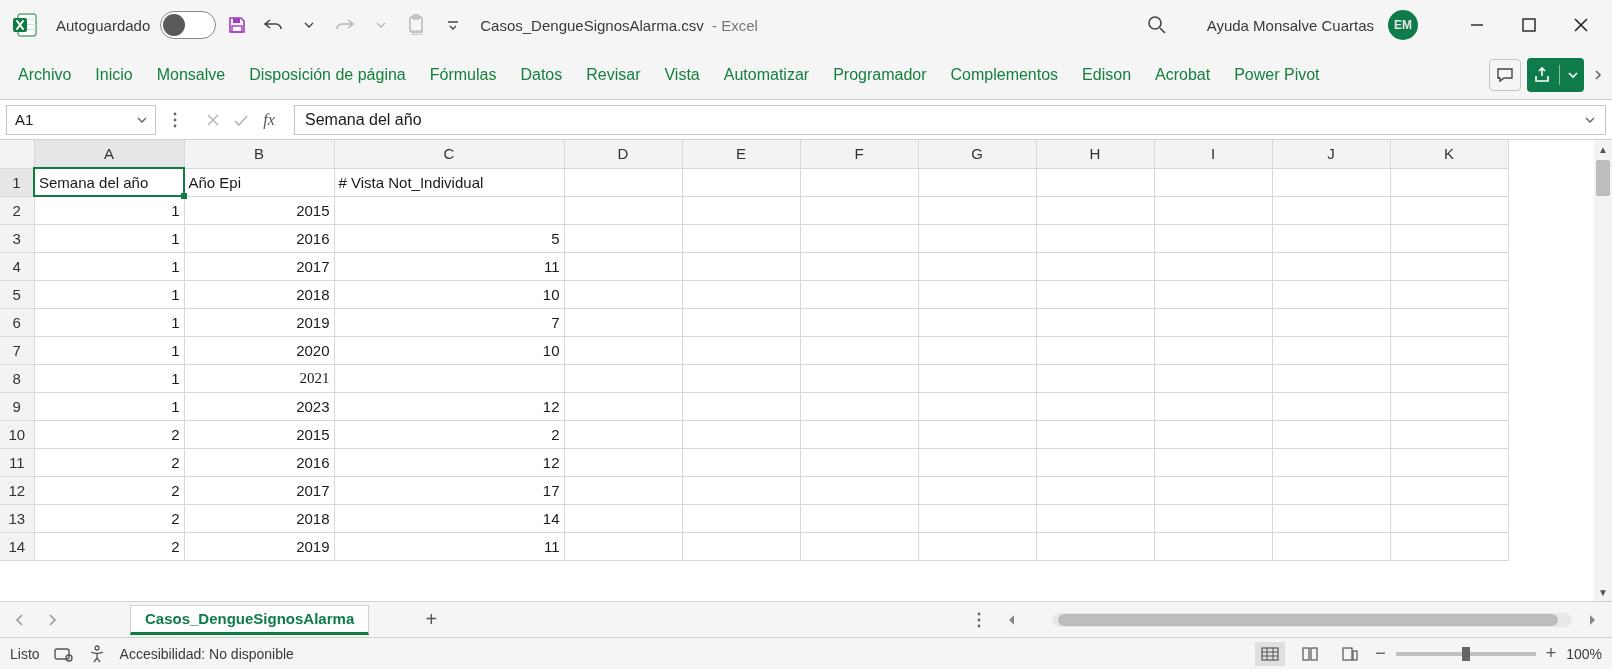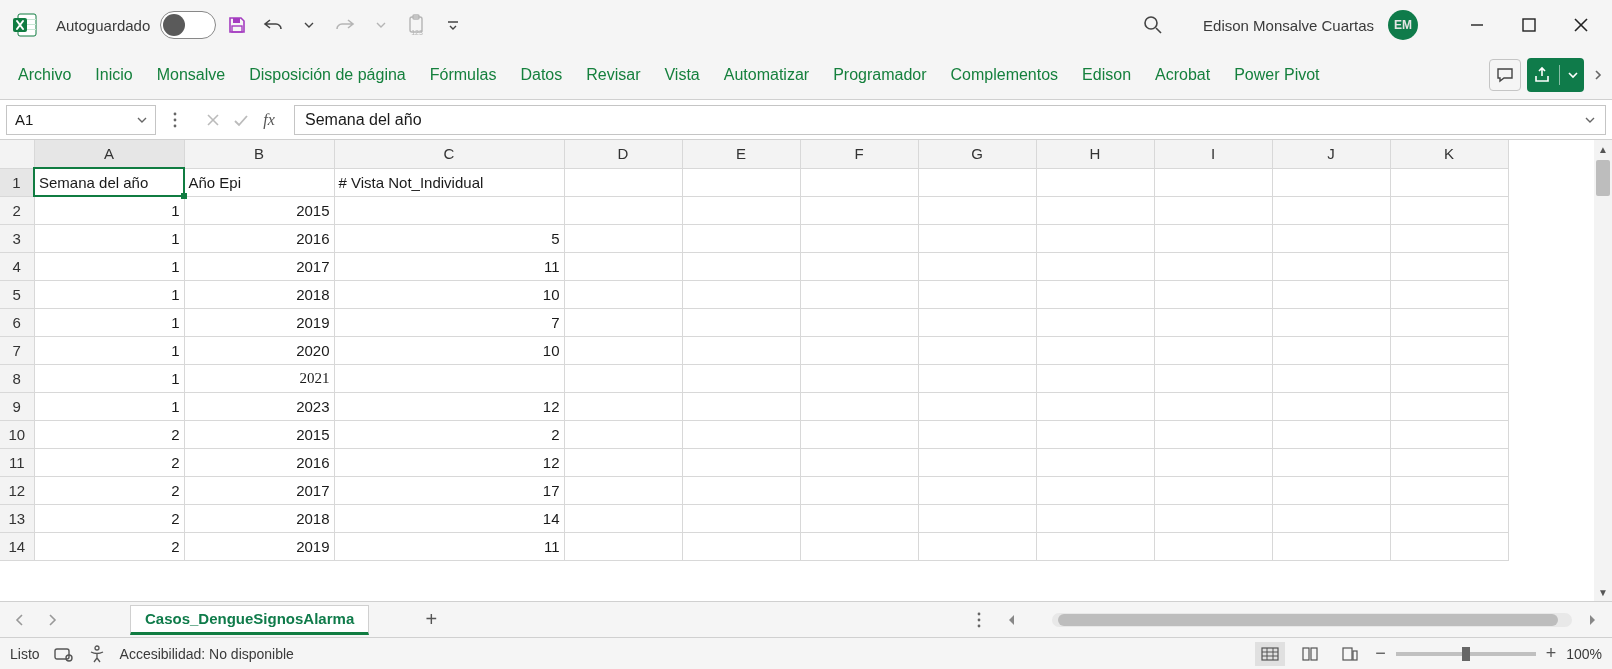--- a/index.html
+++ b/index.html
@@ -125,28 +125,32 @@
         <rect x="3" y="3" width="12" height="15" rx="2" fill="none" stroke="#b5b5b5" stroke-width="1.4"></rect>
         <rect x="6" y="1" width="6" height="4" rx="1" fill="none" stroke="#b5b5b5" stroke-width="1.4"></rect>
         <text x="10" y="21" font-size="7" fill="#b5b5b5" text-anchor="middle">123</text>
       </svg>
   </div>
   <div class="qat-btn">
     <svg width="14" height="14" viewBox="0 0 14 14">
         <path d="M2 4 h10 M4 8 L7 11 L10 8" fill="none" stroke="#444" stroke-width="1.4"></path>
       </svg>
   </div>
+  <span class="doc-title">
+    <span>Casos_DengueSignosAlarma.csv</span>
+    <span class="app">&nbsp;-&nbsp;</span><span class="app">Excel</span>
+  </span>
   <div class="spacer"></div>
   <div class="search-icon">
     <svg width="20" height="20" viewBox="0 0 20 20">
         <circle cx="8" cy="8" r="6" fill="none" stroke="#444" stroke-width="1.6"></circle>
         <line x1="13" y1="13" x2="18" y2="18" stroke="#444" stroke-width="1.6"></line>
       </svg>
   </div>
-  <span class="user-name">Edison Monsalve Cuartas</span>
+  <span class="user-name">Ayuda Monsalve Cuartas</span>
   <div class="avatar">
       <span>EM</span>
     </div>
   <div class="win-btn">
       <svg width="14" height="14" viewBox="0 0 14 14">
         <line x1="1" y1="7" x2="13" y2="7" stroke="#222" stroke-width="1.4"></line>
       </svg>
     </div>
   <div class="win-btn">
       <svg width="14" height="14" viewBox="0 0 14 14">

